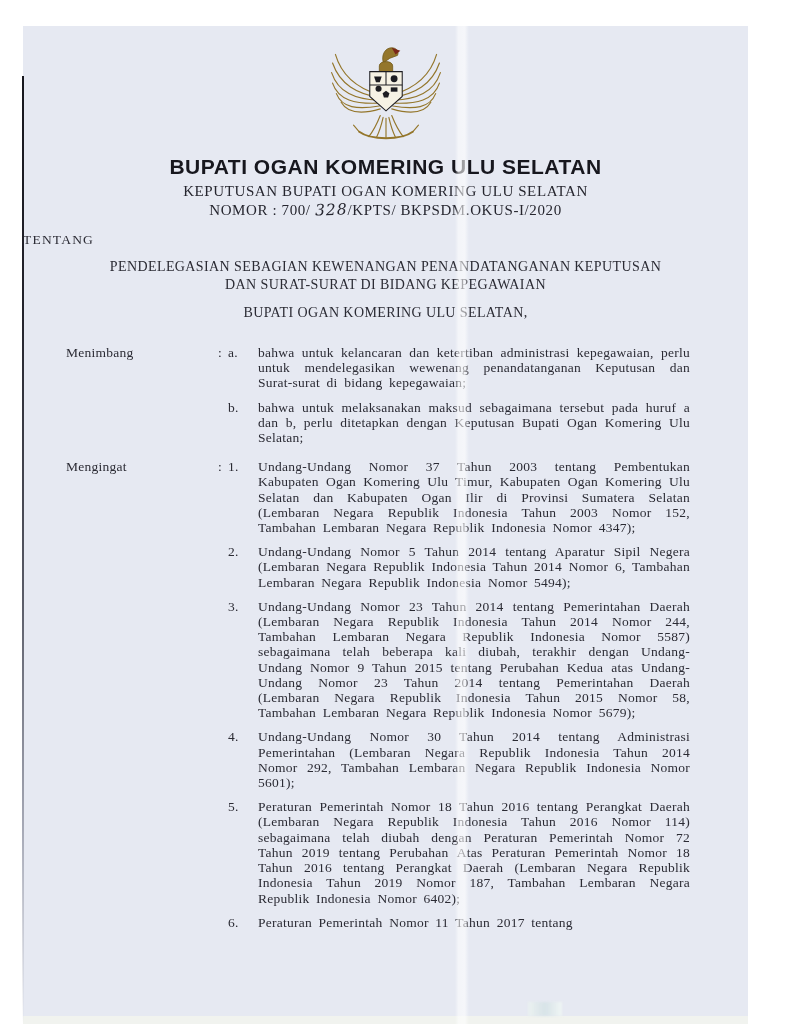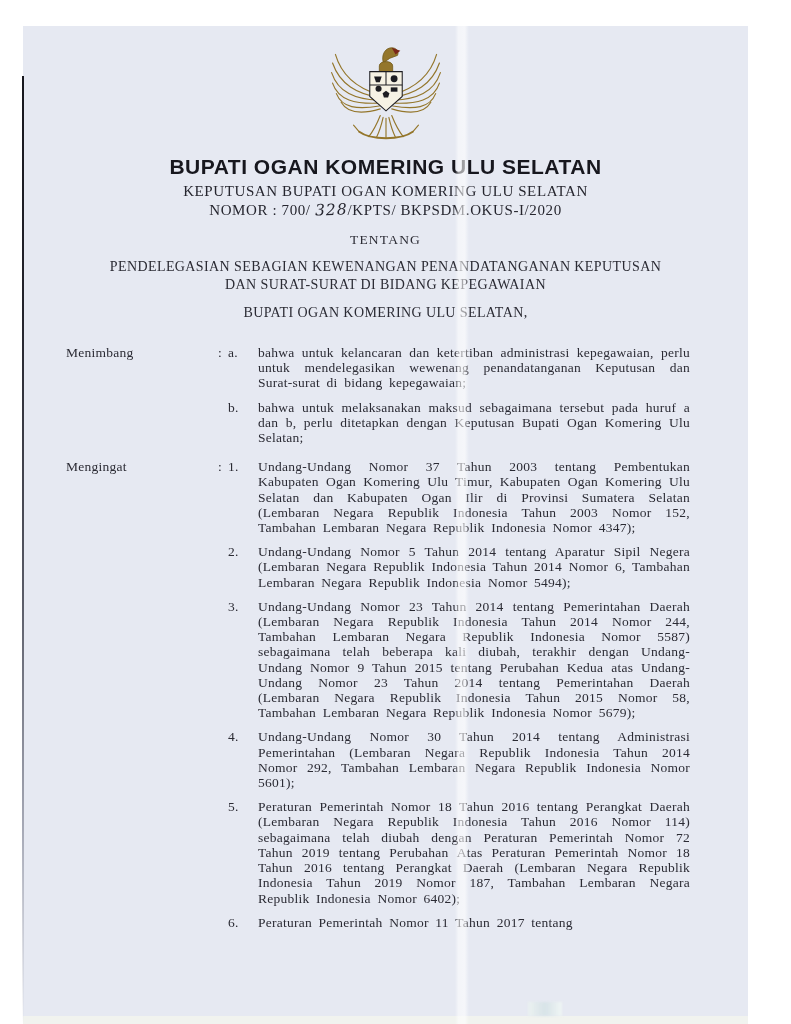--- a/index.html
+++ b/index.html
@@ -85,21 +85,20 @@
   .handwritten {
     font-style: italic;
     font-family: "DejaVu Serif", serif;
     font-size: 15.5px;
     letter-spacing: 1px;
     display: inline-block;
     transform: rotate(-2deg);
   }
   .tentang {
     margin-top: 13px;
-    text-align: center;
     font-size: 13.5px;
     letter-spacing: 1.2px;
   }
   .subject {
     margin-top: 10px;
     text-align: center;
     font-size: 14px;
     letter-spacing: 0.4px;
     line-height: 17.5px;
   }

